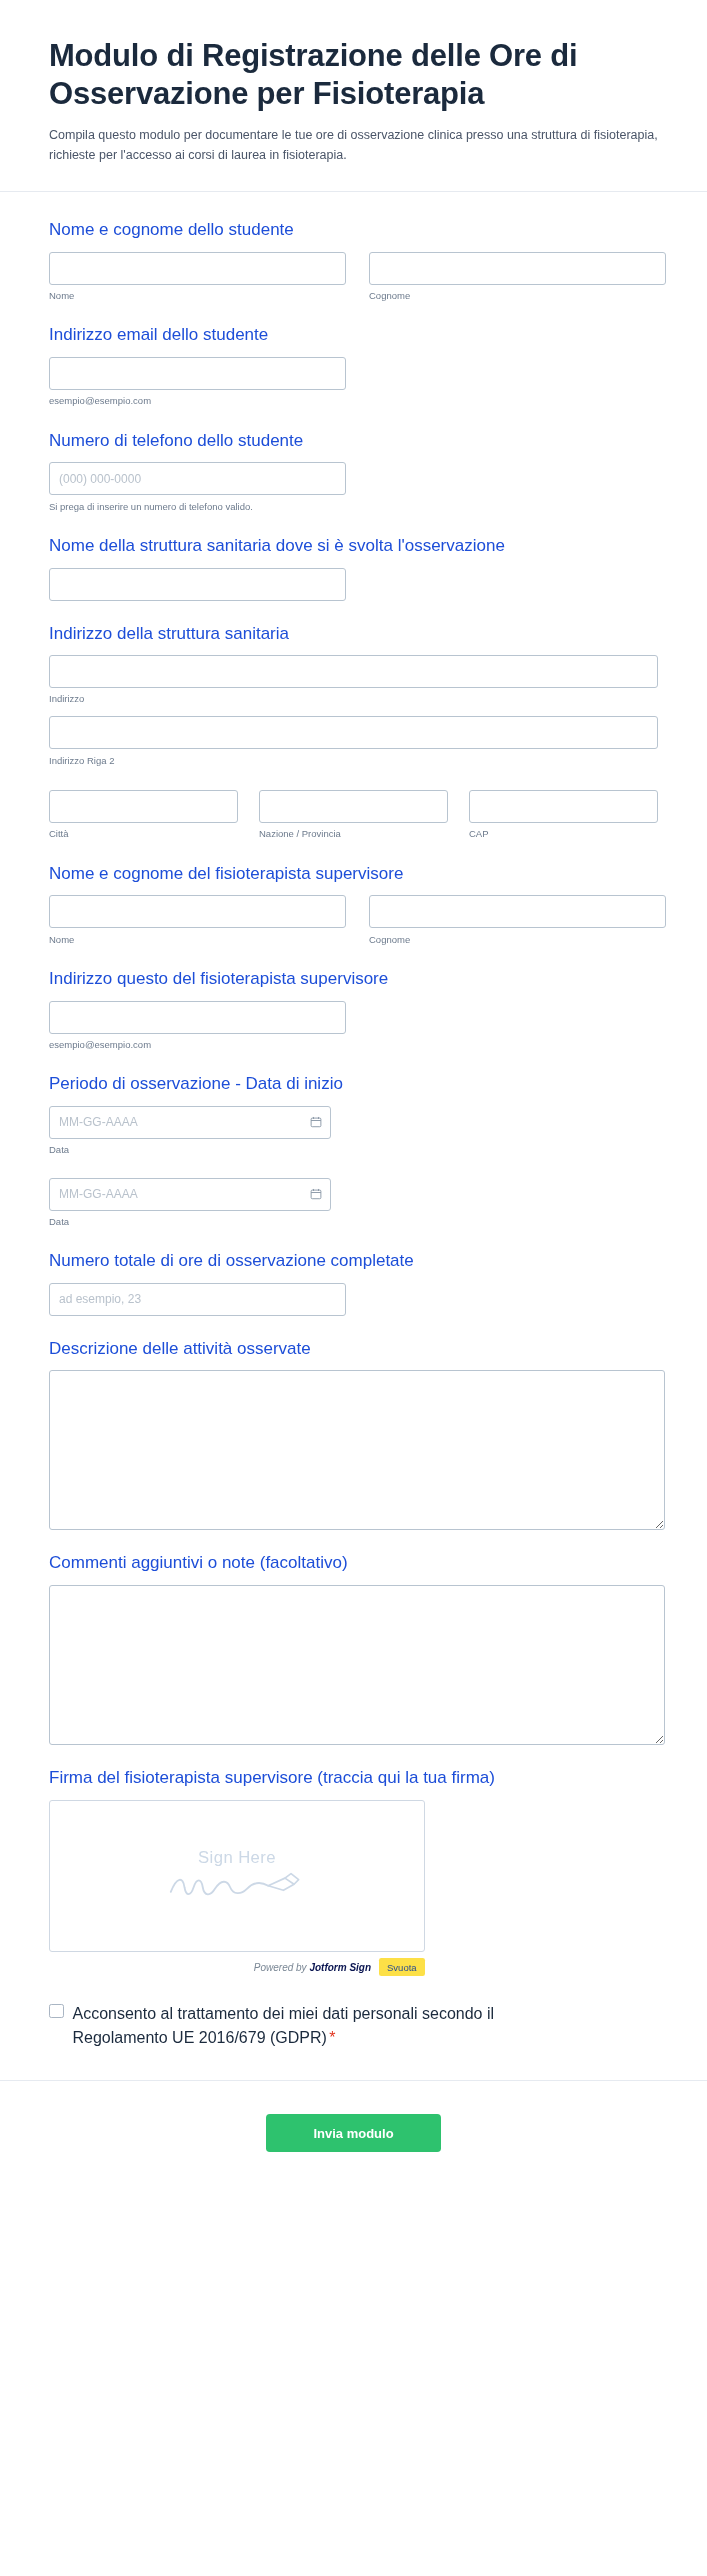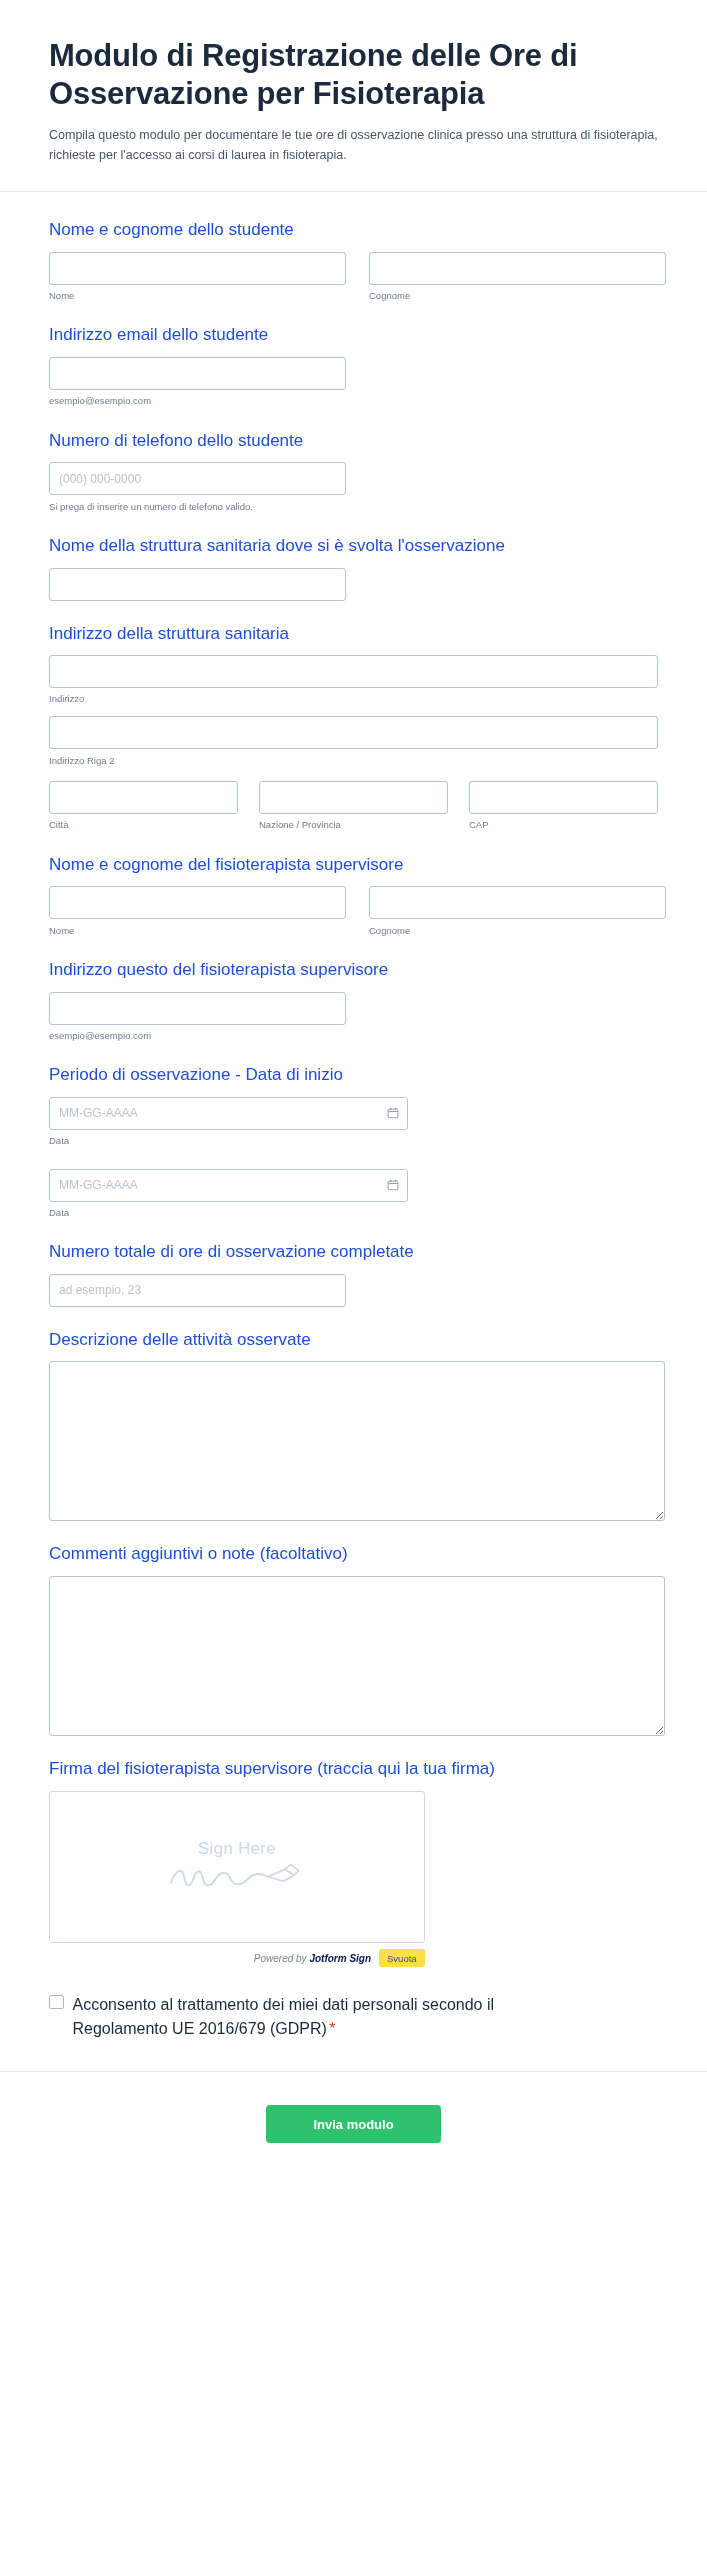--- a/index.html
+++ b/index.html
@@ -84,21 +84,21 @@
     gap: 23px;
   }
   .col { flex: 1 1 0; min-width: 0; }
   .w-half { width: 297px; }
   
   .name-row .col { width: 297px; flex: 0 0 297px; }
   .addr-row { display: flex; gap: 21px; }
   .addr-row .col { flex: 1 1 0; }
   .date-field {
     position: relative;
-    width: 359px;
+    width: 282px;
   }
   .date-field .inp { padding-right: 29px; }
   .cal-icon {
     position: absolute;
     right: 9px;
     top: 50%;
     transform: translateY(-50%);
     width: 12px;
     height: 12px;
     color: #8593a3;
@@ -256,21 +256,21 @@
       <div class="q">
         <label class="q-label">Indirizzo della struttura sanitaria</label>
         <div>
           <input class="inp" type="text" style="">
           <span class="sub">Indirizzo</span>
         </div>
         <div style="margin-top:10.6px;">
           <input class="inp" type="text" style="">
           <span class="sub">Indirizzo Riga 2</span>
         </div>
-        <div class="addr-row" style="margin-top:14px;">
+        <div class="addr-row" style="margin-top:23px;">
           <div class="col">
             <input class="inp" type="text" style="">
             <span class="sub">Città</span>
           </div>
           <div class="col">
             <input class="inp" type="text" style="">
             <span class="sub">Nazione / Provincia</span>
           </div>
           <div class="col">
             <input class="inp" type="text" style="">

